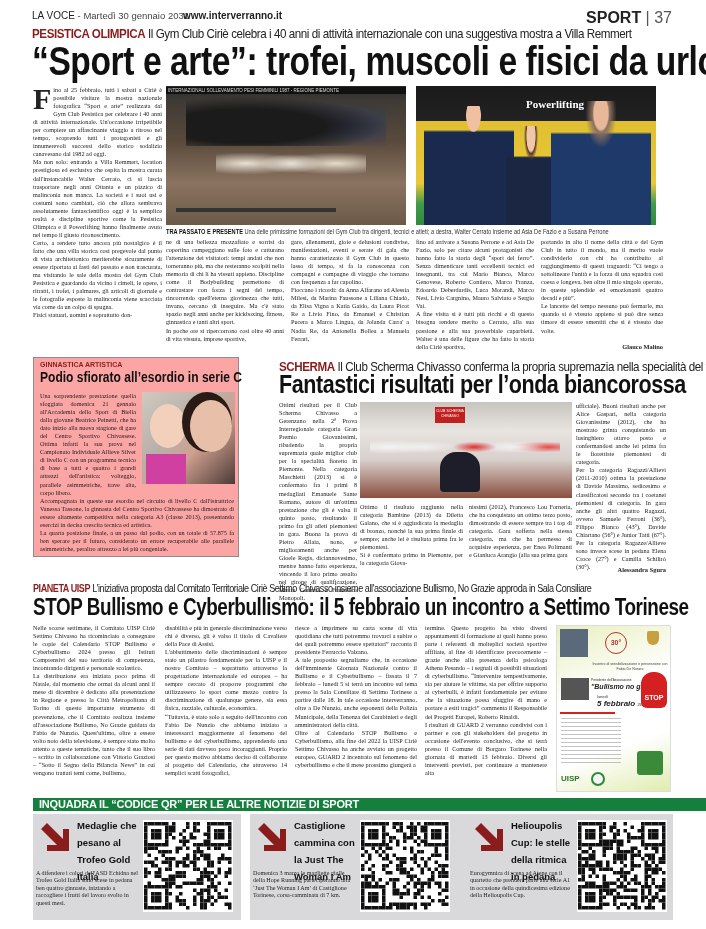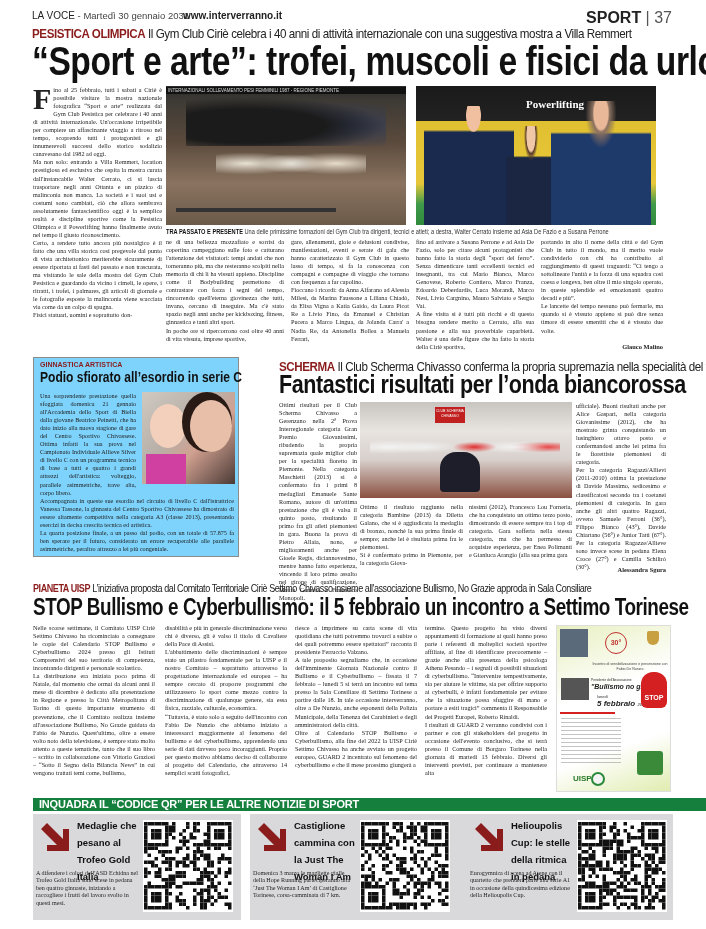--- a/index.html
+++ b/index.html
@@ -22,21 +22,21 @@
   .headline { font-family: "Liberation Sans", sans-serif; font-weight: bold; color: #111; white-space: nowrap; transform-origin: left center; letter-spacing: -0.5px; }
 
   .photo { background: #555; overflow: hidden; }
   .caption { font-family: "Liberation Sans", sans-serif; font-size: 6.3px; color: #333; white-space: nowrap; transform: scaleX(0.9); transform-origin: left center; }
   .caption b { font-weight: bold; color: #111; }
 
   .dropcap { float: left; font-size: 30px; line-height: 24px; font-weight: bold; margin-right: 2px; margin-top: 1px; font-family: "Liberation Serif", serif; }
 
   .sign { font-weight: bold; text-align: right; font-size: 6.4px; }
 
-  .box-ginn { left: 33px; top: 357px; width: 206px; height: 200px; background: #7dd3fc; border: 1px solid #8c8c8c; }
+  .box-ginn { left: 33px; top: 357px; width: 206px; height: 200px; background: #fca5a5; border: 1px solid #8c8c8c; }
 
   .qr-band { left: 33px; top: 798px; width: 692px; height: 13px; background: #15803d; color: #fff; font-family: "Liberation Sans", sans-serif; font-weight: bold; font-size: 11px; padding-left: 6px; line-height: 13px; letter-spacing: -0.2px; }
   .qr-card { top: 814px; height: 106px; background: #d9d9db; }
   .qr-arrow { position: absolute; left: 4px; top: 5px; width: 36px; height: 36px; }
   .qr-title { position: absolute; left: 44px; top: 3px; width: 62px; font-family: "Liberation Sans", sans-serif; font-weight: bold; font-size: 9.5px; line-height: 17px; color: #111; }
   .qr-body { position: absolute; left: 3px; top: 56px; width: 103px; font-family: "Liberation Serif", serif; font-size: 6.1px; line-height: 7.4px; color: #222; }
   .qr-code { position: absolute; left: 110px; top: 6px; width: 90px; height: 92px; background: #fff; }
 </style>
 </head>
 <body>
@@ -152,21 +152,21 @@
   <div style="position:absolute;left:35px;top:36px;width:76px;font-family:'Liberation Sans',sans-serif;font-size:3.6px;line-height:5px;color:#444;text-align:center;">Incontro di sensibilizzazione e prevenzione con Fabio De Nunzio</div>
   <div style="position:absolute;left:4px;top:52px;width:28px;height:22px;background:#555;" data-name="poster-illustration"></div>
   <div style="position:absolute;left:34px;top:52px;font-family:'Liberation Sans',sans-serif;font-size:3.2px;color:#333;">Presidente dell'Associazione</div>
   <div style="position:absolute;left:34px;top:57px;font-family:'Liberation Sans',sans-serif;font-weight:bold;font-style:italic;font-size:7px;color:#222;">"Bullismo no grazie"</div>
   <div style="position:absolute;left:40px;top:68px;font-family:'Liberation Sans',sans-serif;font-size:4px;color:#333;">lunedì</div>
   <div style="position:absolute;left:40px;top:73px;font-family:'Liberation Sans',sans-serif;font-weight:bold;font-style:italic;font-size:8px;color:#222;white-space:nowrap;"><span>5 febbraio</span> <span style="font-size:4px;font-weight:normal;">2024</span></div>
   <div style="position:absolute;left:84px;top:46px;width:26px;height:36px;background:#d42020;border-radius:12px 12px 6px 6px;color:#fff;font-family:'Liberation Sans',sans-serif;font-weight:bold;font-size:7px;text-align:center;line-height:52px;" data-name="stop-hand-icon">STOP</div>
   <div style="position:absolute;left:3px;top:86px;width:55px;height:1.5px;background:#d42020;"></div>
   <div style="position:absolute;left:4px;top:92px;width:60px;height:45px;background:repeating-linear-gradient(180deg,#888 0 1px,transparent 1px 4px);opacity:0.5;"></div>
   <div style="position:absolute;left:80px;top:125px;width:26px;height:24px;background:#3a8a3a;border-radius:3px;" data-name="poster-cartoon"></div>
-  <div style="position:absolute;left:4px;top:148px;font-family:'Liberation Sans',sans-serif;font-weight:bold;font-size:8px;color:#2a7a2a;margin-left:12px;" data-name="uisp-logo">UISP</div>
+  <div style="position:absolute;left:4px;top:148px;font-family:'Liberation Sans',sans-serif;font-weight:bold;font-size:8px;color:#2a7a2a;" data-name="uisp-logo">UISP</div>
   <div style="position:absolute;left:34px;top:146px;width:14px;height:14px;border-radius:50%;border:2px solid #2a8a3a;background:#f4f4f4;" data-name="italy-logo-icon"></div>
 </div>
 
 <div class="abs qr-band" data-name="qr-banner">INQUADRA IL “CODICE QR” PER LE ALTRE NOTIZIE DI SPORT</div>
 
 <div class="abs qr-card" style="left:33px; width:208px;" data-name="qr-card-1">
   <svg class="qr-arrow" viewBox="0 0 36 36" data-name="arrow-down-right-icon">
       <path d="M4 10 L10 4 L26 20 L26 10 L32 10 L32 32 L10 32 L10 26 L20 26 Z" fill="#8b1c1c"></path>
     </svg>
   <div class="qr-title" data-name="qr-card-title">Medaglie che pesano al Trofeo Gold Italia</div>

